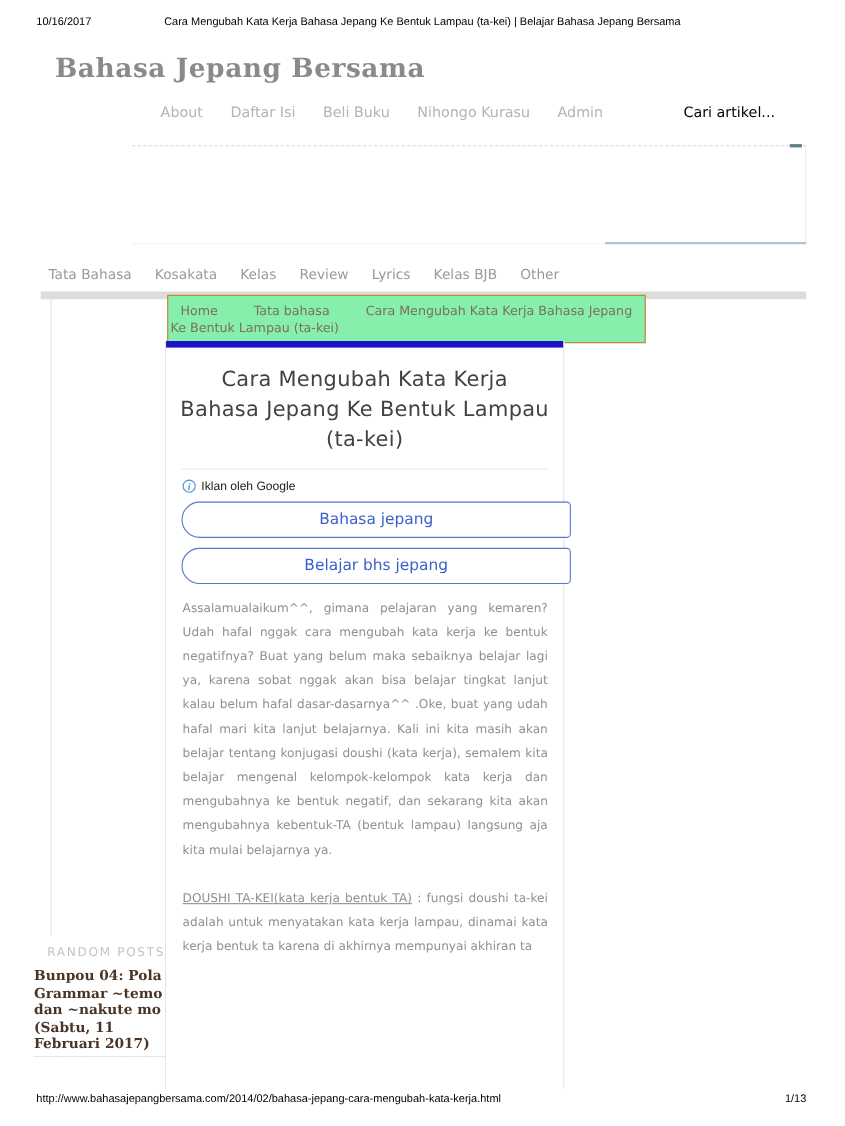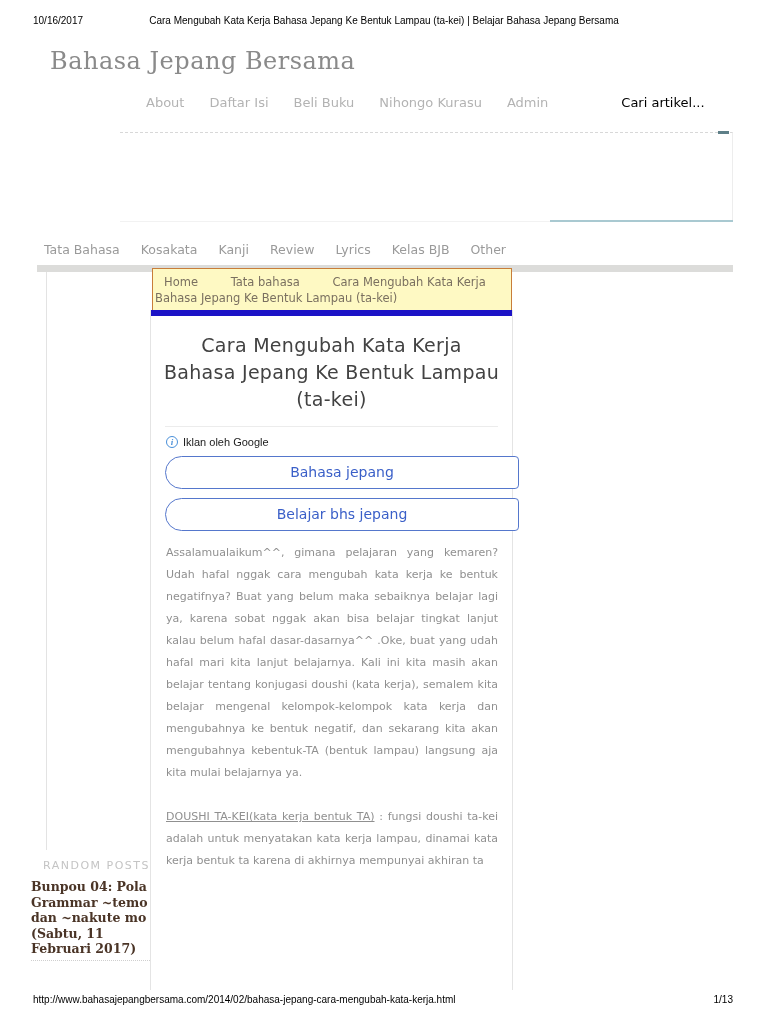--- a/index.html
+++ b/index.html
@@ -10,21 +10,21 @@
 
   
   .print-txt { font-family:"Liberation Sans", sans-serif; font-size:10px; color:#000; }
   #print-date { left:33px; top:15px; }
   #print-title { left:0; right:0; top:15px; text-align:center; }
   #print-url { left:33px; top:994px; }
   #print-page { right:35px; top:994px; }
 
   
   #site-title { left:50px; top:47px; font-family:"DejaVu Serif", serif;
-    font-size:24px; font-weight:normal; color:#8a8a8a; letter-spacing:0.5px; }
+    font-size:24px; font-weight:bold; color:#8a8a8a; letter-spacing:0.5px; }
 
   
   #main-nav { left:146px; top:95px; display:flex; gap:25px;
     font-size:13px; color:#b3b3b3; font-family:"DejaVu Sans", sans-serif; }
   #main-nav .nav-item { cursor:pointer; white-space:nowrap; }
   #main-nav .search-label { color:#000000;margin-left:48px; }
 
   
   #ad-box { left:120px; top:132px; width:613px; height:90px;
     border-top:1px dashed #d8d8d8; border-right:1px solid #ededed;
@@ -34,22 +34,22 @@
 
   
   #sub-nav { left:44px; top:242px; display:flex; gap:21px;
     font-size:12.5px; color:#9a9a9a; }
   #sub-nav .nav-item { cursor:pointer; white-space:nowrap; }
 
   #gray-bar { left:37px; top:265px; width:696px; height:7px; background:#dcdcda; }
   #left-vline { left:46px; top:272px; width:1px; height:578px; background:#e3e3e3; }
 
   
-  #breadcrumb { left:152px; top:268px; width:360px; min-height:38px;
-    border:1px solid #c87d3a; background:#fef9c3; font-size:11.5px; color:#7a7060;
+  #breadcrumb { left:152px; top:268px; width:435px; min-height:38px;
+    border:1px solid #c87d3a; background:#86efac; font-size:11.5px; color:#7a7060;
     padding:5px 8px 5px 2px; line-height:16px; }
   #breadcrumb .crumb { margin-left:9px; margin-right:20px; cursor:pointer; }
   #breadcrumb .crumb-current { margin-left:9px; margin-right:0; cursor:pointer; }
 
   
   #article { left:150px; top:310px; width:363px; height:680px; background:#fff;
     border-left:1px solid #e4e4e4; border-right:1px solid #e4e4e4; }
   #article-topbar { width:100%; height:6px; background:#1c13c6; }
   #article-title { margin:16px 12px 0 12px; text-align:center;
     font-size:19px; line-height:27px; color:#424242; letter-spacing:0.3px; }
@@ -96,21 +96,21 @@
 </div>
 
 <div class="abs" id="ad-box">
   <div class="abs" id="ad-box-corner-dash"></div>
   <div class="abs" id="ad-box-underline"></div>
 </div>
 
 <div class="abs" id="sub-nav">
   <span class="nav-item">Tata Bahasa</span>
   <span class="nav-item">Kosakata</span>
-  <span class="nav-item">Kanji</span>
+  <span class="nav-item">Kelas</span>
   <span class="nav-item">Review</span>
   <span class="nav-item">Lyrics</span>
   <span class="nav-item">Kelas BJB</span>
   <span class="nav-item">Other</span>
 </div>
 
 <div class="abs" id="gray-bar"></div>
 <div class="abs" id="left-vline"></div>
 
 <div class="abs" id="breadcrumb">

